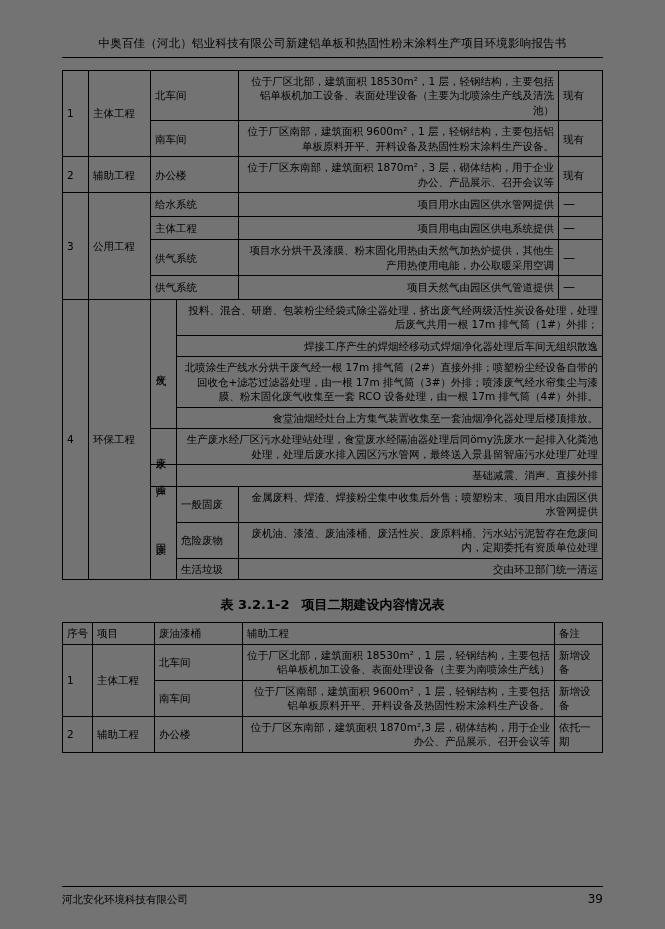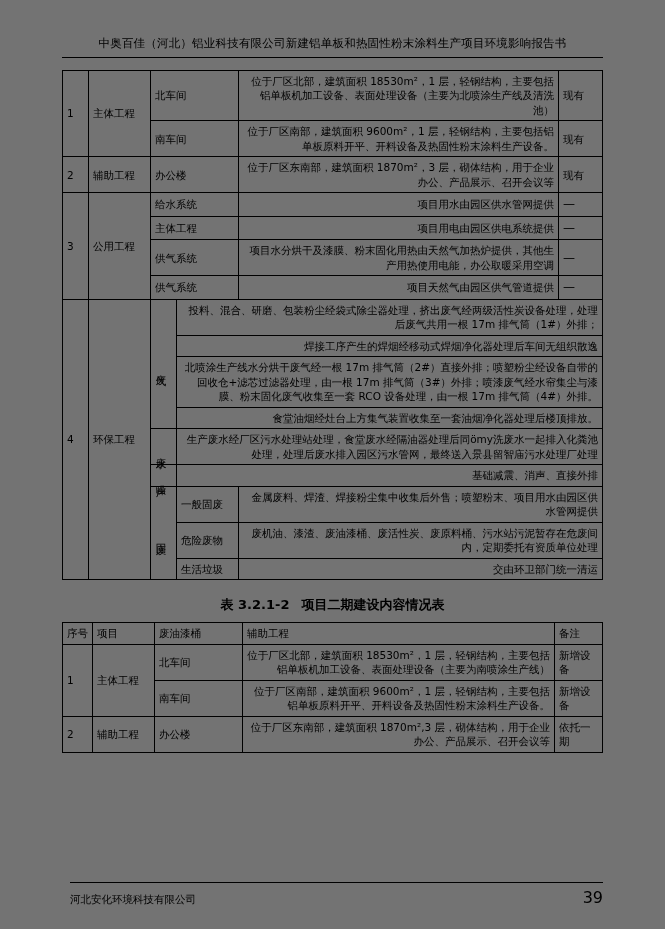--- a/index.html
+++ b/index.html
@@ -60,38 +60,38 @@
   .tbl-caption {
     text-align: center;
     font-size: 13px;
     font-weight: bold;
     margin: 16px 0 8px 0;
     color: #000;
   }
   .tbl-caption .gap { display: inline-block; width: 12px; }
   .footer {
     position: absolute;
-    left: 8px;
+    left: 0;
     right: 0;
     bottom: 22px;
     padding: 0 62px;
     box-sizing: border-box;
   }
   .footer-rule {
     border-top: 1px solid #000;
     margin-bottom: 5px;
   }
   .footer-row {
     display: flex;
     justify-content: space-between;
     align-items: baseline;
     font-size: 10.5px;
     color: #000;
   }
-  .footer-page { font-size: 16px; }
+  .footer-page { font-size: 12px; }
   .dash { font-size: 12px; }
 </style>
 </head>
 <body>
 
 <div class="page">
   <div class="page-inner">
 
     <div class="doc-header">中奥百佳（河北）铝业科技有限公司新建铝单板和热固性粉末涂料生产项目环境影响报告书</div>
     <div class="header-rule"></div>

